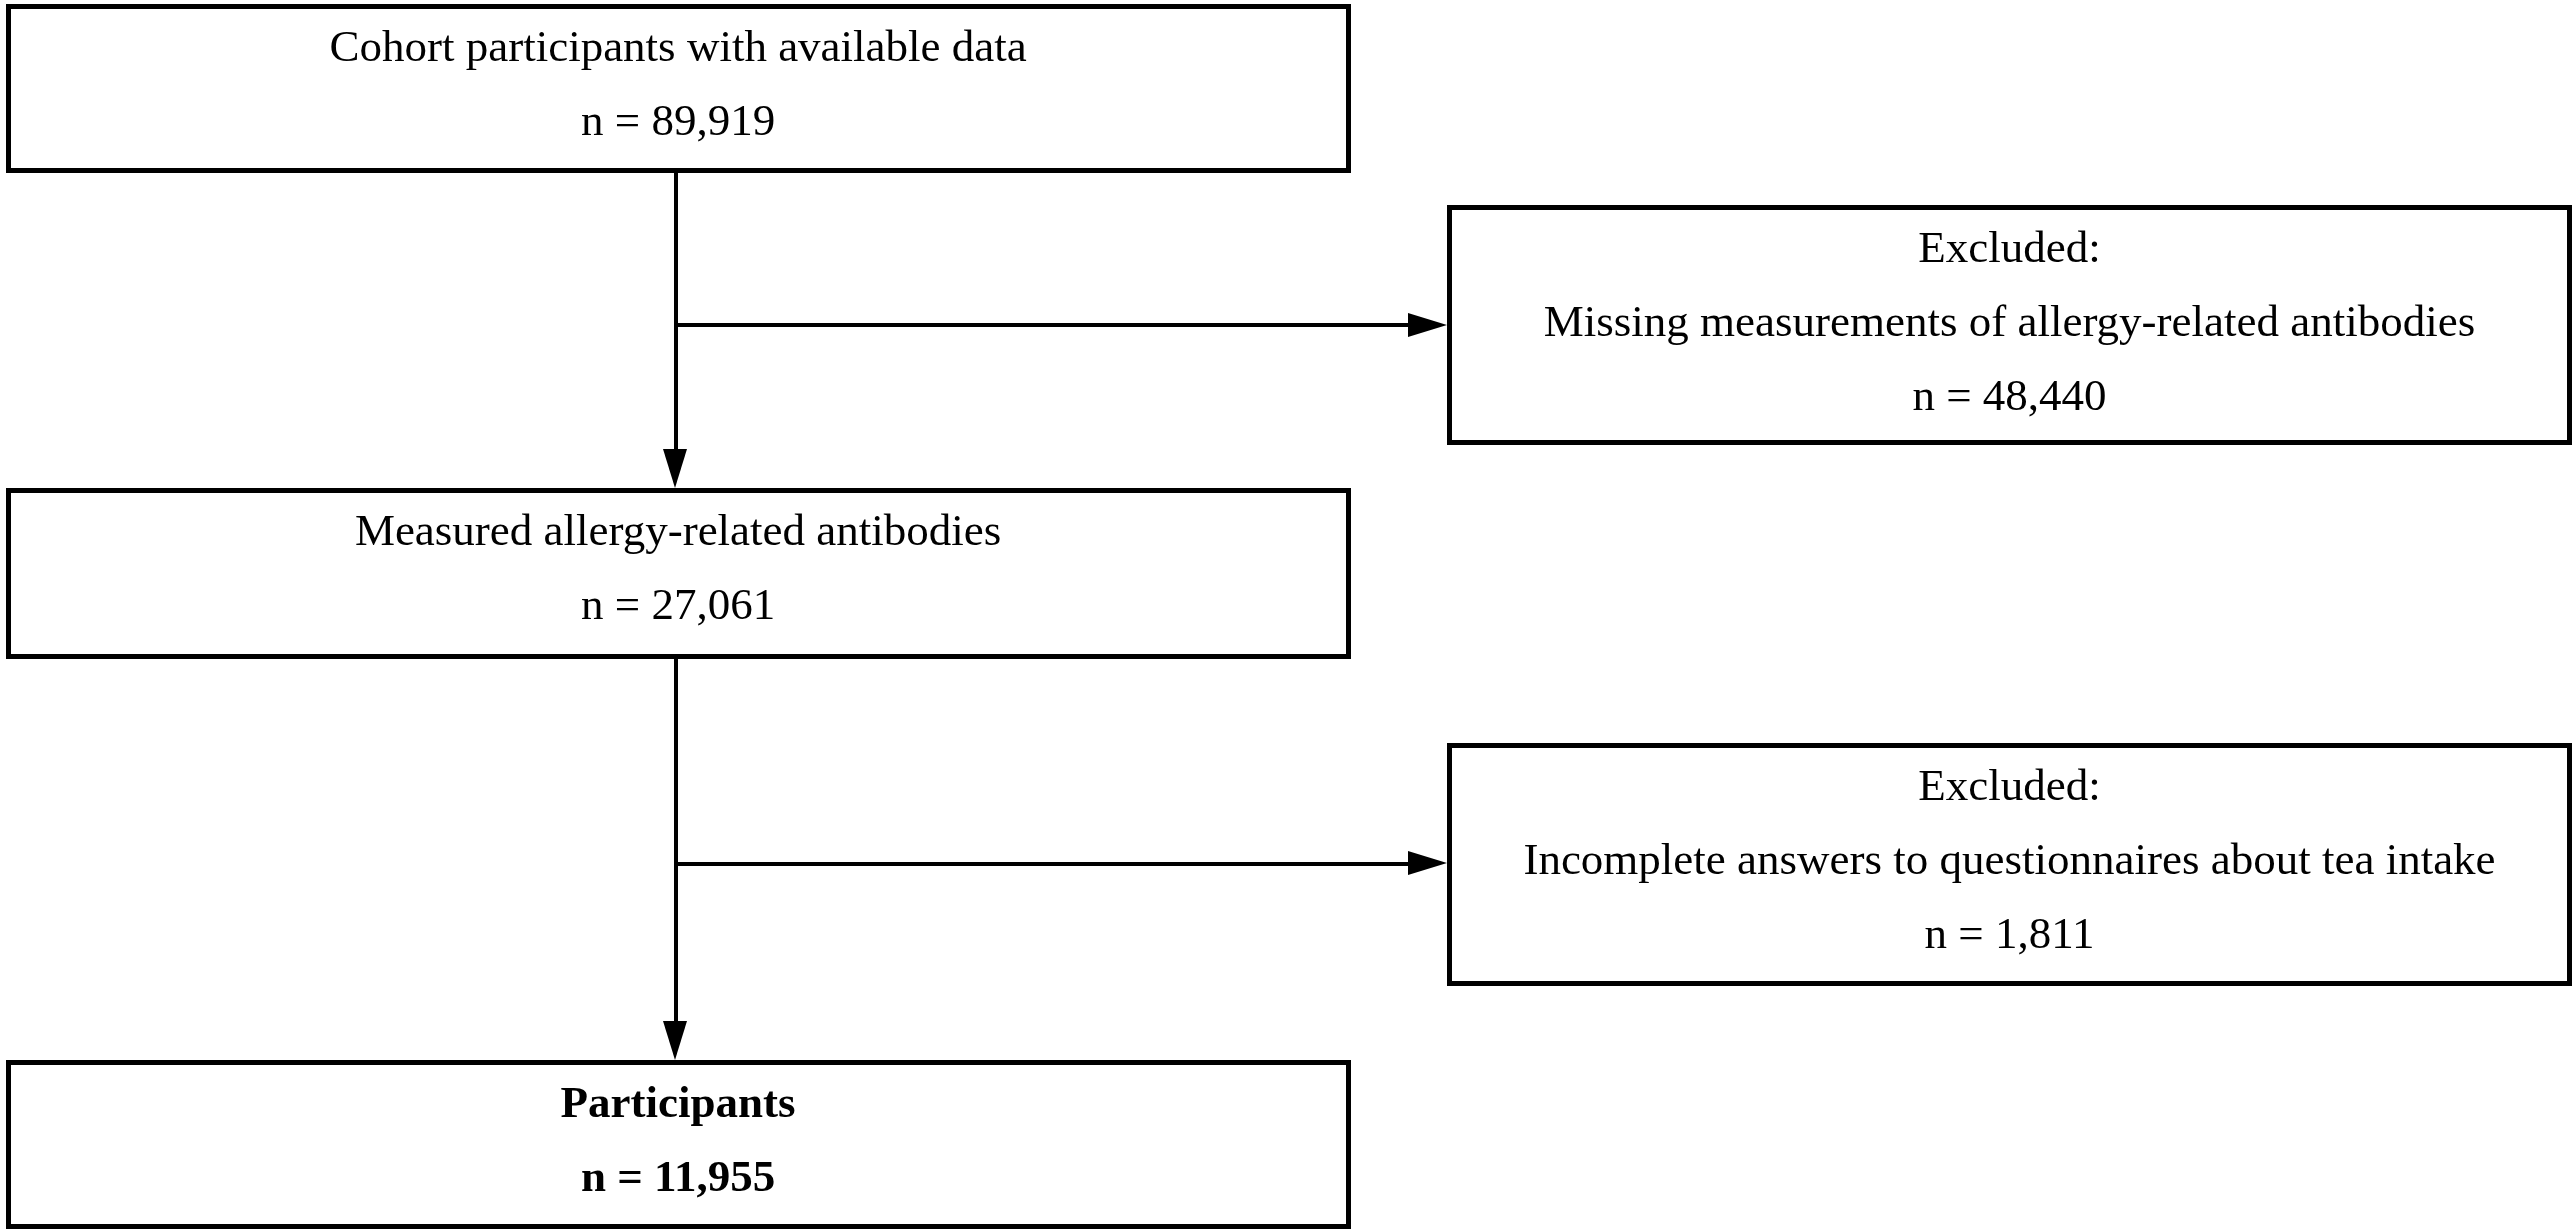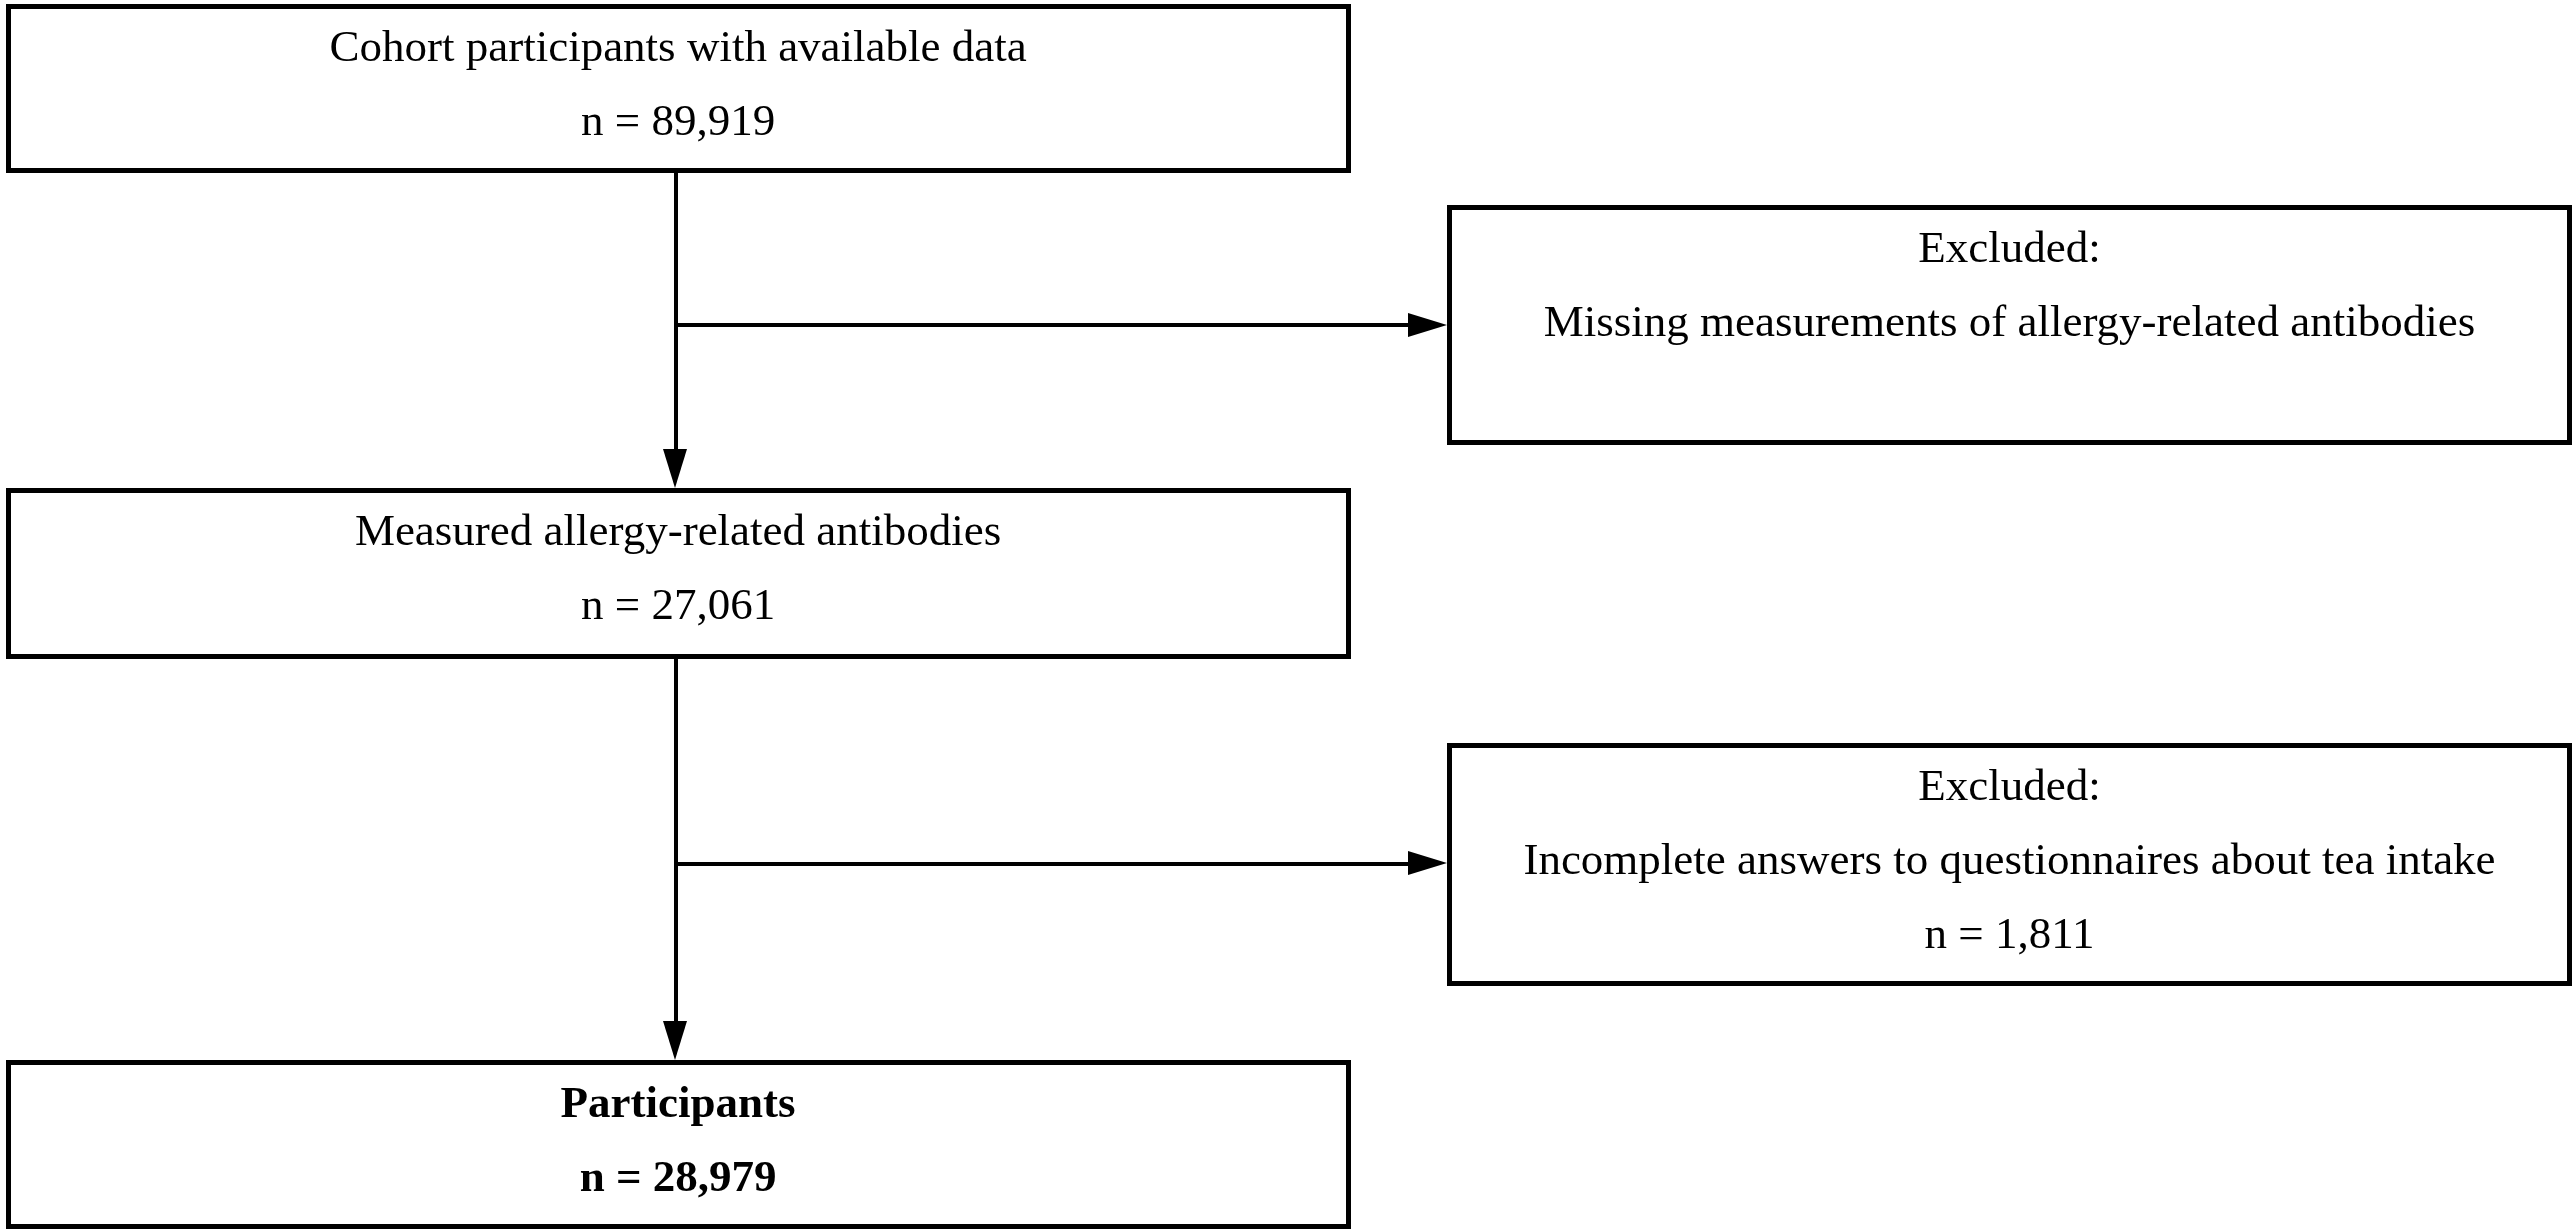--- a/index.html
+++ b/index.html
@@ -83,20 +83,21 @@
 
   <div class="vline" id="vline-1"></div>
   <div class="arrow-down" id="arrowhead-down-1"></div>
 
   <div class="hline" id="hline-1"></div>
   <div class="arrow-right" id="arrowhead-right-1"></div>
 
   <div class="box" id="box-excluded-1">
     <div class="line">Excluded:</div>
     <div class="line">Missing measurements of allergy-related antibodies</div>
+    <div class="line">n = 48,440</div>
   </div>
 
   <div class="box" id="box-measured">
     <div class="line">Measured allergy-related antibodies</div>
     <div class="line">n = 27,061</div>
   </div>
 
   <div class="vline" id="vline-2"></div>
   <div class="arrow-down" id="arrowhead-down-2"></div>
 
@@ -104,17 +105,17 @@
   <div class="arrow-right" id="arrowhead-right-2"></div>
 
   <div class="box" id="box-excluded-2">
     <div class="line">Excluded:</div>
     <div class="line">Incomplete answers to questionnaires about tea intake</div>
     <div class="line">n = 1,811</div>
   </div>
 
   <div class="box" id="box-participants">
     <div class="line">Participants</div>
-    <div class="line">n = 28,979</div>
+    <div class="line">n = 11,955</div>
   </div>
 
 </div>
 
 
 </body></html>

